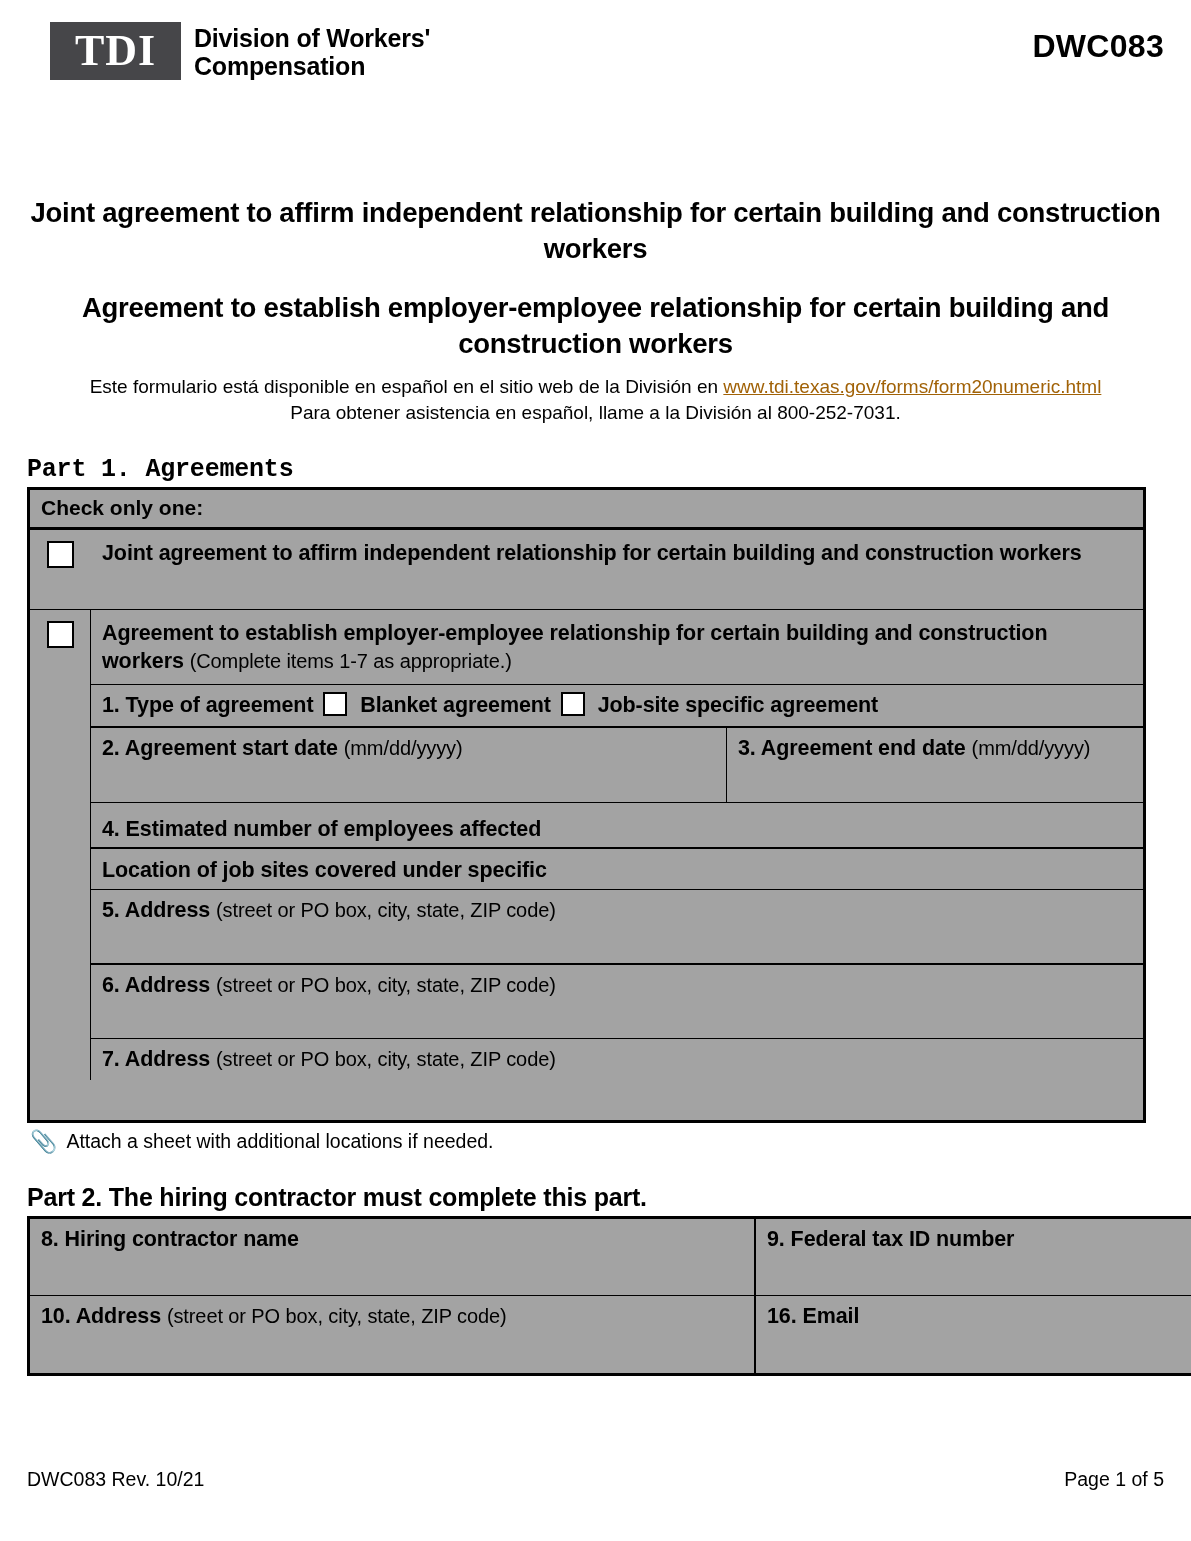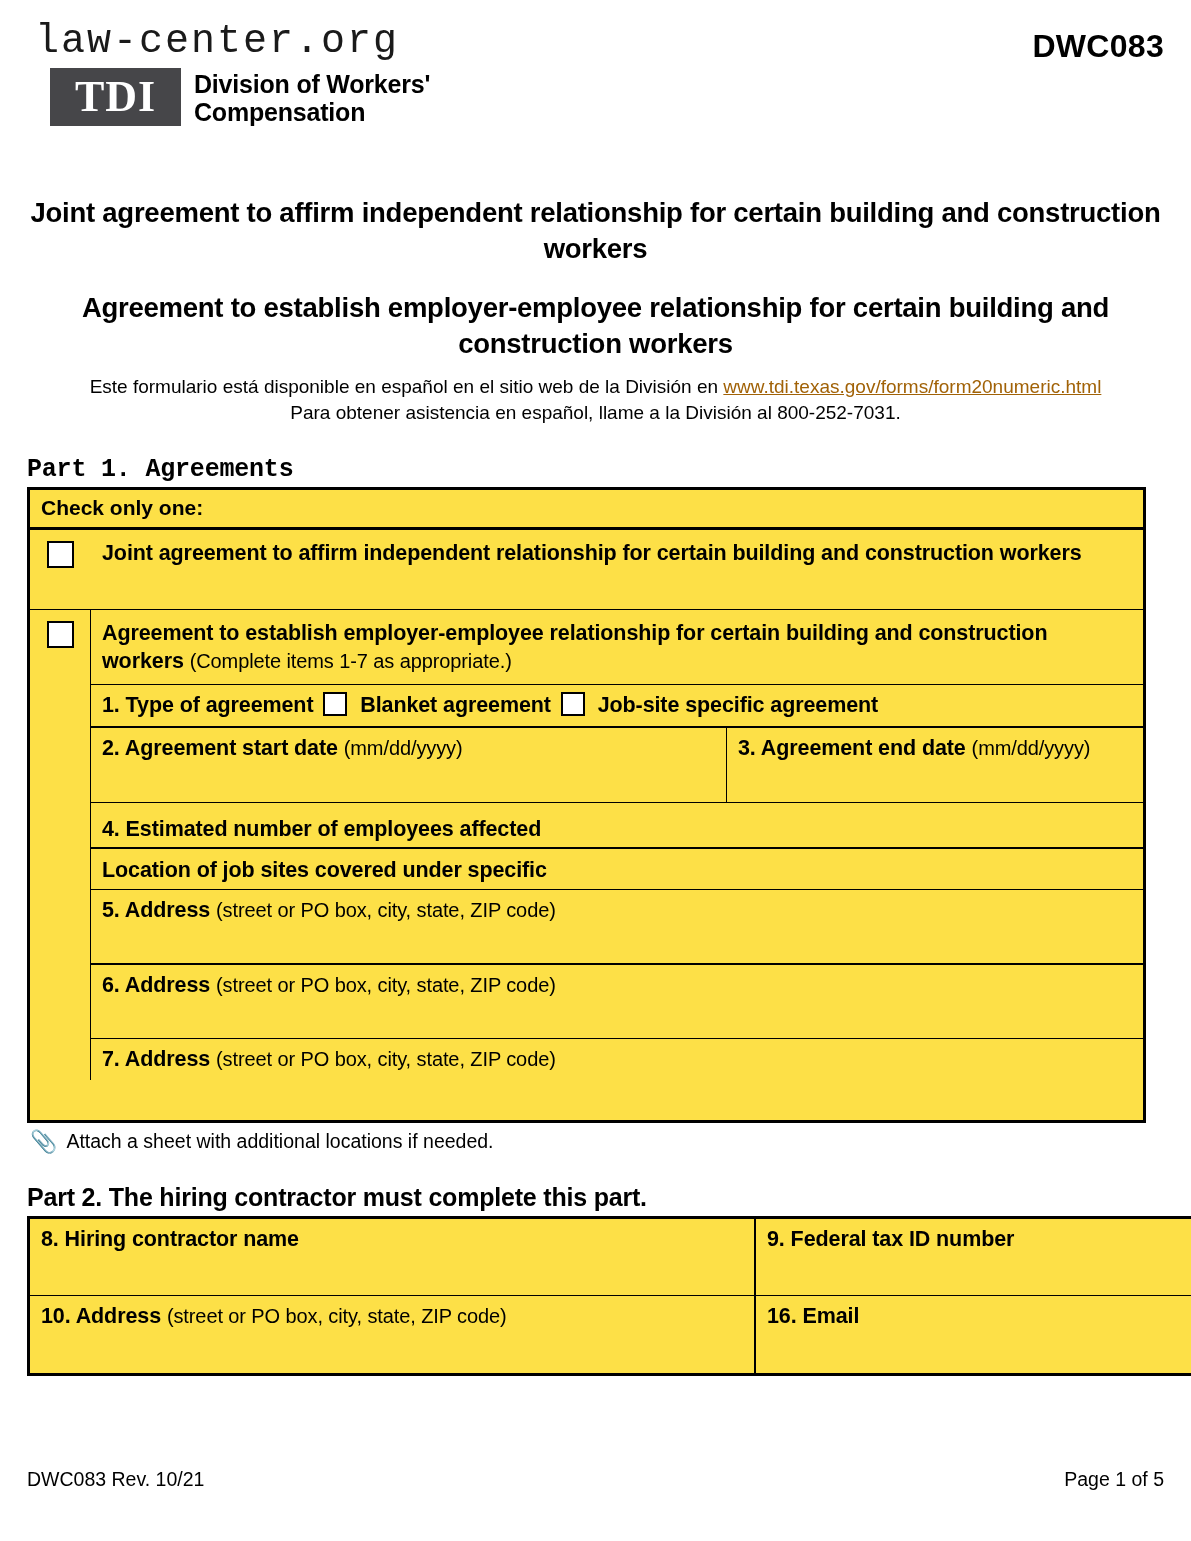--- a/index.html
+++ b/index.html
@@ -111,21 +111,21 @@
   .part-heading {
     font-size: 25px;
     font-weight: bold;
     letter-spacing: -0.2px;
   }
 
   
   .tbl {
     border: 3px solid #000;
     box-sizing: border-box;
-    background: #fde047;
+    background: #a3a3a3;
   }
   .row { display: flex; box-sizing: border-box; }
   .cell { box-sizing: border-box; padding: 7px 10px 6px 11px; }
 
   .hdr-row {
     border-bottom: 3px solid #000;
     padding: 6px 10px 7px 11px;
     font-size: 21px;
     font-weight: bold;
   }
@@ -183,21 +183,20 @@
     justify-content: space-between;
     font-size: 19.5px;
   }
 </style>
 </head>
 <body>
 
 <div class="page">
 
   <div class="header">
-    <div class="brandline">law-center.org</div>
     <div class="logo-row">
       <div class="tdi-box">
         <span class="tdi-text">TDI</span>
       </div>
       <div class="agency">
         <div>Division of Workers'</div>
         <div>Compensation</div>
       </div>
     </div>
   </div>

